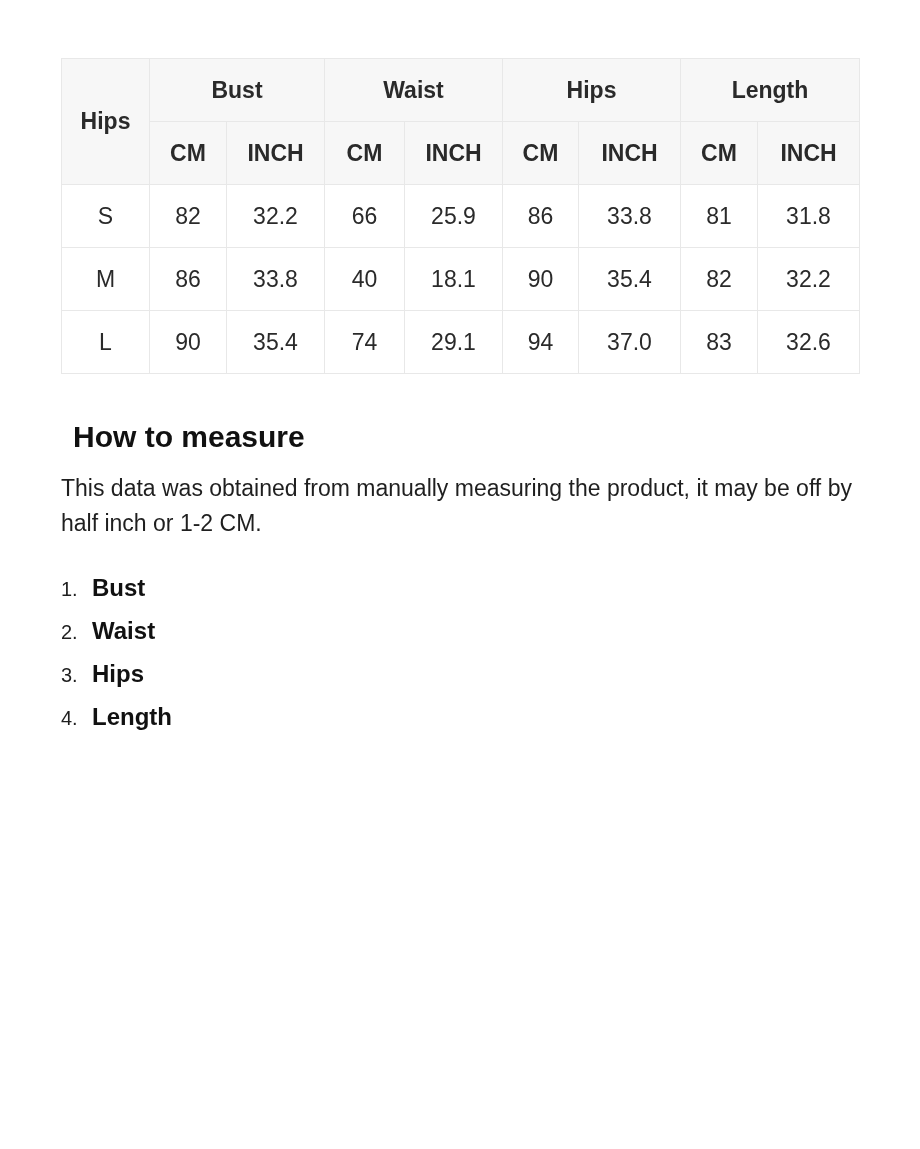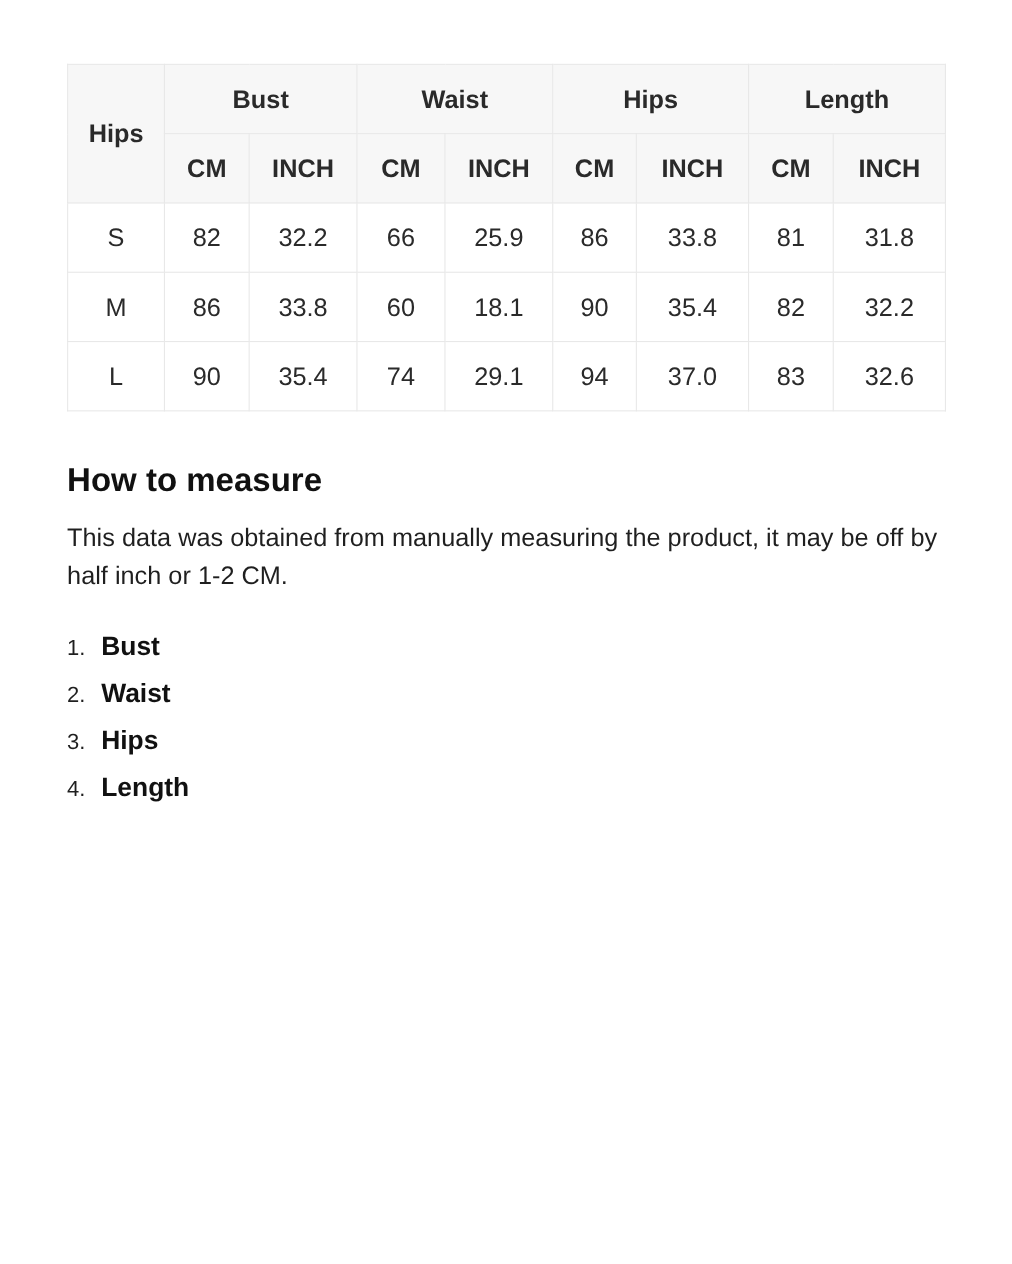--- a/index.html
+++ b/index.html
@@ -40,21 +40,21 @@
   }
   table.size-chart thead tr { height: 63px; }
   table.size-chart tbody tr { height: 63px; }
   table.size-chart tbody td { background: #ffffff; color: #2a2a2a; }
 
   
   h2.htm-title {
     font-size: 30px;
     line-height: 34px;
     font-weight: bold;
-    margin: 46px 0 0 0;
+    margin: 46px 0 0 12px;
     color: #111111;
   }
   p.htm-intro {
     font-size: 23px;
     line-height: 35px;
     margin: 17px 0 0 0;
     max-width: 798px;
   }
   ol.steps {
     list-style: none;
@@ -132,21 +132,21 @@
         <td>25.9</td>
         <td>86</td>
         <td>33.8</td>
         <td>81</td>
         <td>31.8</td>
       </tr>
       <tr>
         <td>M</td>
         <td>86</td>
         <td>33.8</td>
-        <td>60</td>
+        <td>40</td>
         <td>18.1</td>
         <td>90</td>
         <td>35.4</td>
         <td>82</td>
         <td>32.2</td>
       </tr>
       <tr>
         <td>L</td>
         <td>90</td>
         <td>35.4</td>

